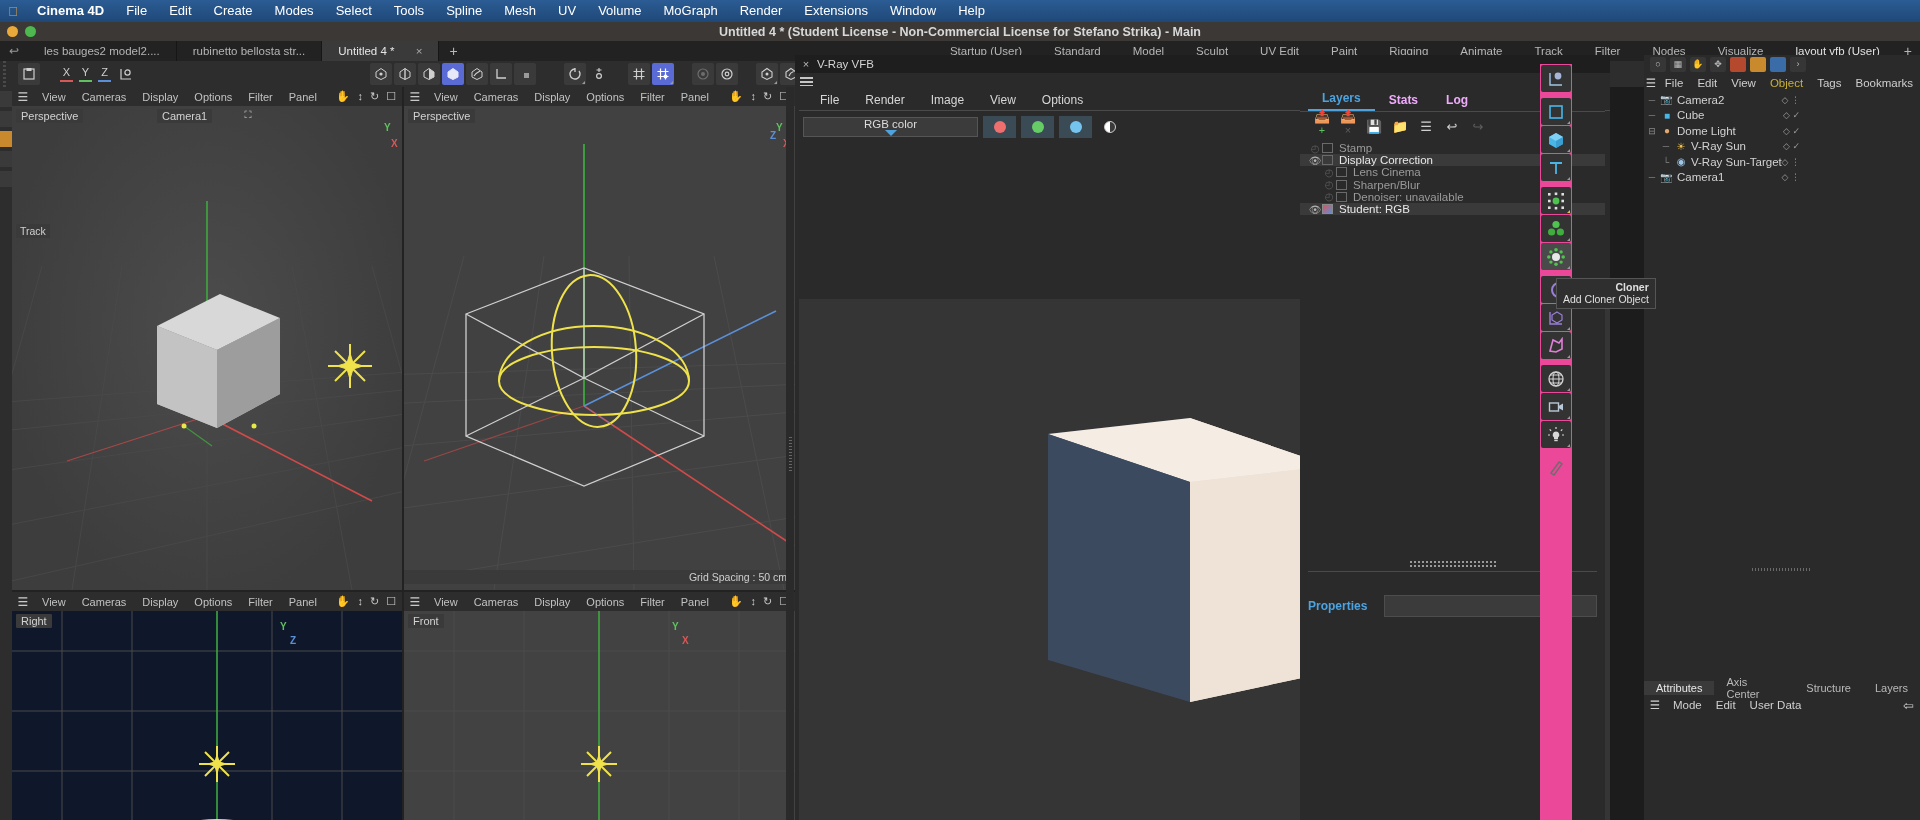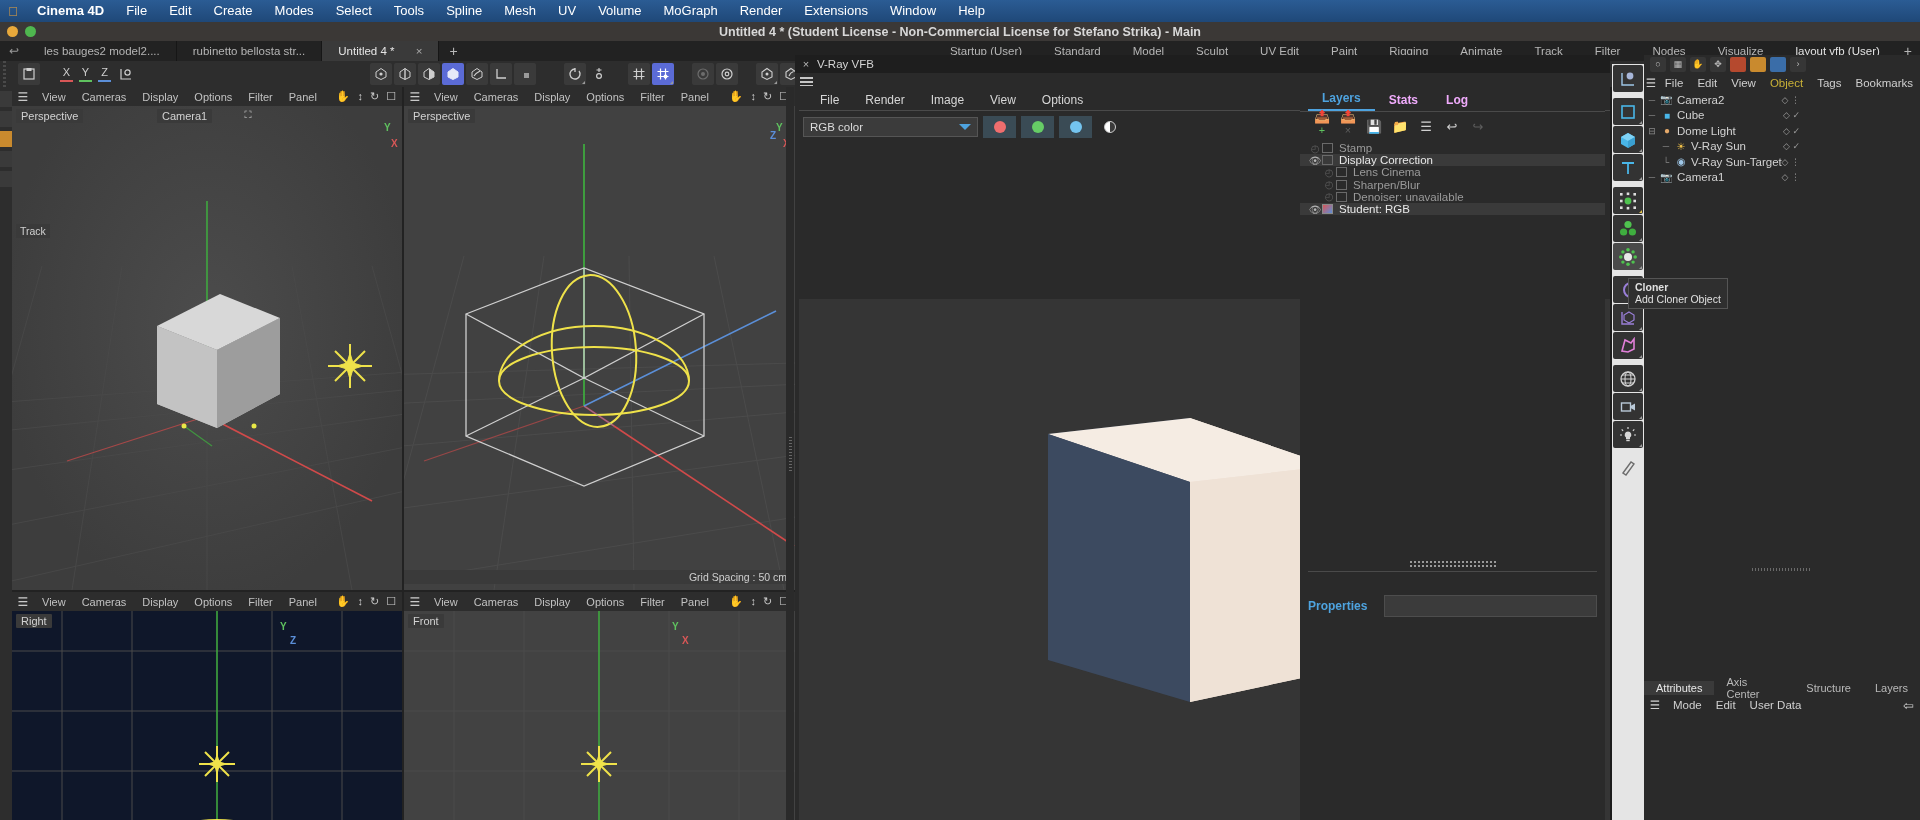--- a/index.html
+++ b/index.html
@@ -137,21 +137,21 @@
   .vfbtitle .x{ width:22px; text-align:center; color:#b8b8b8; font-size:11px;}
   .vfbham{ height:16px; background:#2a2a2a; display:flex; align-items:center; padding-left:5px;}
   .vfbham i{ display:block; width:13px; height:9px;
      background:repeating-linear-gradient(180deg,#c6c6c6 0 2px,transparent 2px 4px);}
   .vfbmain{ position:absolute; left:4px; top:34px; right:0; bottom:0;}
   .vfbmenu{ height:22px; display:flex; align-items:center; font-size:12px; color:#d6d6d6;
       border-bottom:1px solid #4a4a4a; padding-left:8px;}
   .vfbmenu .m{ padding:0 13px;}
   .vfbtools{ height:28px; display:flex; align-items:center; padding:3px 4px 0 4px; gap:3px;}
   .combo{ width:175px; height:20px; background:#3b3b3b; border:1px solid #555;
-     display:flex; align-items:center; padding:0 6px; font-size:11.5px; color:#dcdcdc;}
+     display:flex; align-items:center; padding:0 6px; font-size:11.5px; color:#dcdcdc;flex-direction:column;}
   .combo .cv{ flex:1; }
   .combo .ar{ width:0;height:0;border-left:6px solid transparent;
      border-right:6px solid transparent;border-top:6px solid #4ea3df;}
   .chan{ width:33px; height:22px; background:#3a4b55; display:flex;
      align-items:center; justify-content:center; margin-left:2px;}
   .chan b{ width:12px; height:12px; border-radius:50%; display:block;}
   .halfc{ width:30px;height:22px;display:flex;align-items:center;justify-content:center;}
   .halfc b{ width:12px;height:12px;border-radius:50%;
      background:linear-gradient(90deg,#ffffff 50%,#3a3a3a 50%); border:1px solid #cfcfcf;}
   .tpots{ margin-left:auto; display:flex; gap:10px; padding-right:20px; align-items:center;}
@@ -185,21 +185,21 @@
   .propsdots i{ display:block; width:86px; height:7px;
      background:repeating-linear-gradient(90deg,#9a9a9a 0 2px,transparent 2px 4px),
                 repeating-linear-gradient(90deg,#9a9a9a 0 2px,transparent 2px 4px);
      background-size:4px 2px; background-repeat:repeat-x; background-position:0 1px,0 5px;}
   .propsline{ border-top:1px solid #4a4a4a; margin-top:3px;}
   .propsrow{ display:flex; align-items:center; margin-top:23px;}
   .propslbl{ width:76px; color:#4ea3df; font-weight:bold; font-size:12px;}
   .propsfield{ flex:1; height:22px; background:#3b3b3b; border:1px solid #4d4d4d;}
 
   
-  .cmdbar{ position:absolute; left:1612px; top:64px; width:32px; bottom:0; background:#e5e5e5;}
+  .cmdbar{ position:absolute; left:1540px; top:64px; width:32px; bottom:0; background:#ec4899;text-align:right;}
   .cgrp{ margin-bottom:6px;}
   .cbtn{ position:relative; width:30px; height:27px; margin:1px; border-radius:2px;
      background:#333333; display:flex; align-items:center; justify-content:center;}
   .cbtn.plain{ background:transparent;}
   .cbtn.sel{ background:#4a4a4a;}
   .tt{ position:absolute; left:16px; top:214px; background:#2f2f2f; border:1px solid #555;
       padding:2px 6px 3px 6px; font-size:10.5px; color:#e0e0e0; line-height:12px; z-index:40;
       white-space:nowrap;}
   .tt b{ display:block; font-weight:bold; font-size:10.5px;}
 

